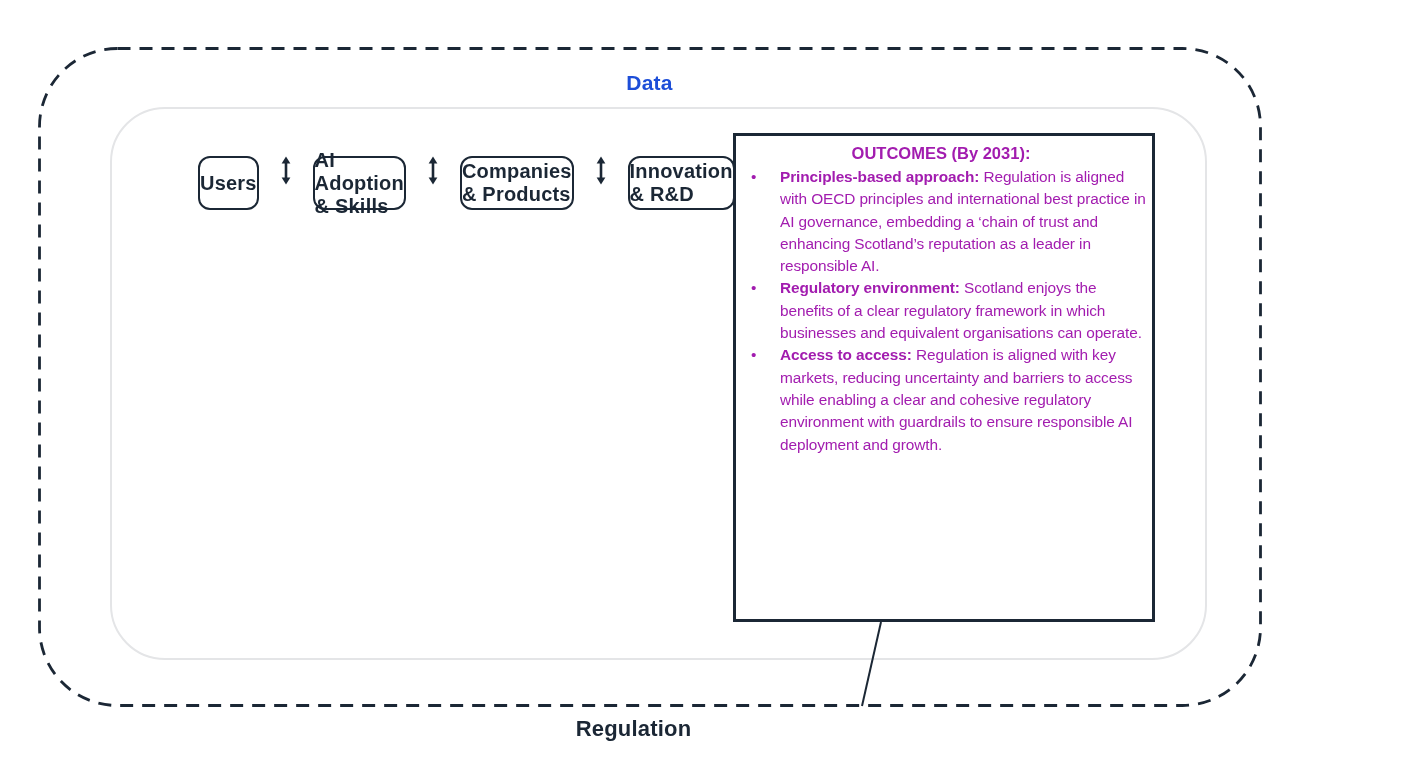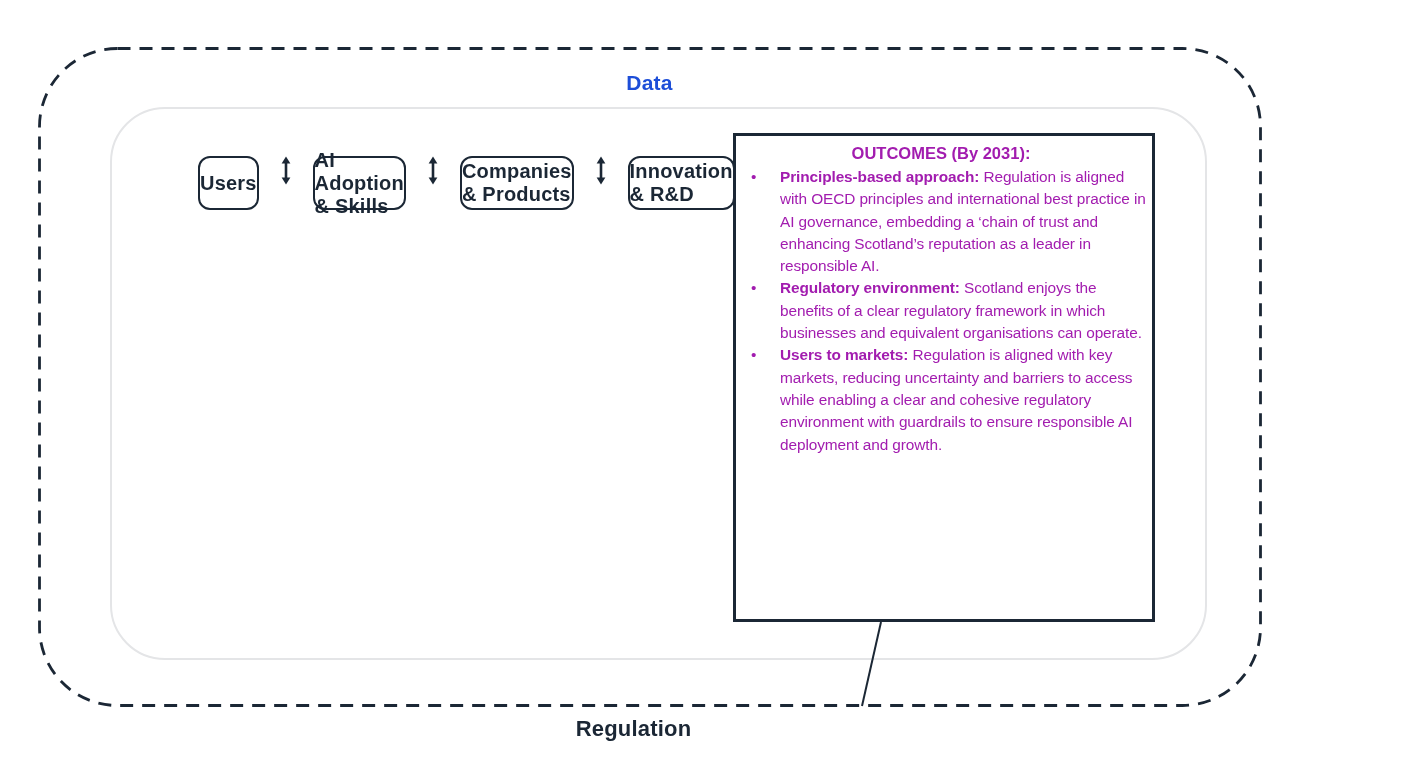--- a/index.html
+++ b/index.html
@@ -165,21 +165,21 @@
     <ul>
       <li>
         <span class="lead">Principles-based approach:</span>
         <span class="body">Regulation is aligned with OECD principles and international best practice in AI governance, embedding a ‘chain of trust and enhancing Scotland’s reputation as a leader in responsible AI.</span>
       </li>
       <li>
         <span class="lead">Regulatory environment:</span>
         <span class="body">Scotland enjoys the benefits of a clear regulatory framework in which businesses and equivalent organisations can operate.</span>
       </li>
       <li>
-        <span class="lead">Users to markets:</span>
+        <span class="lead">Access to access:</span>
         <span class="body">Regulation is aligned with key markets, reducing uncertainty and barriers to access while enabling a clear and cohesive regulatory environment with guardrails to ensure responsible AI deployment and growth.</span>
       </li>
     </ul>
   </div>
 
   <div class="regulation-label">Regulation</div>
 
 </div>
 
 </body></html>

